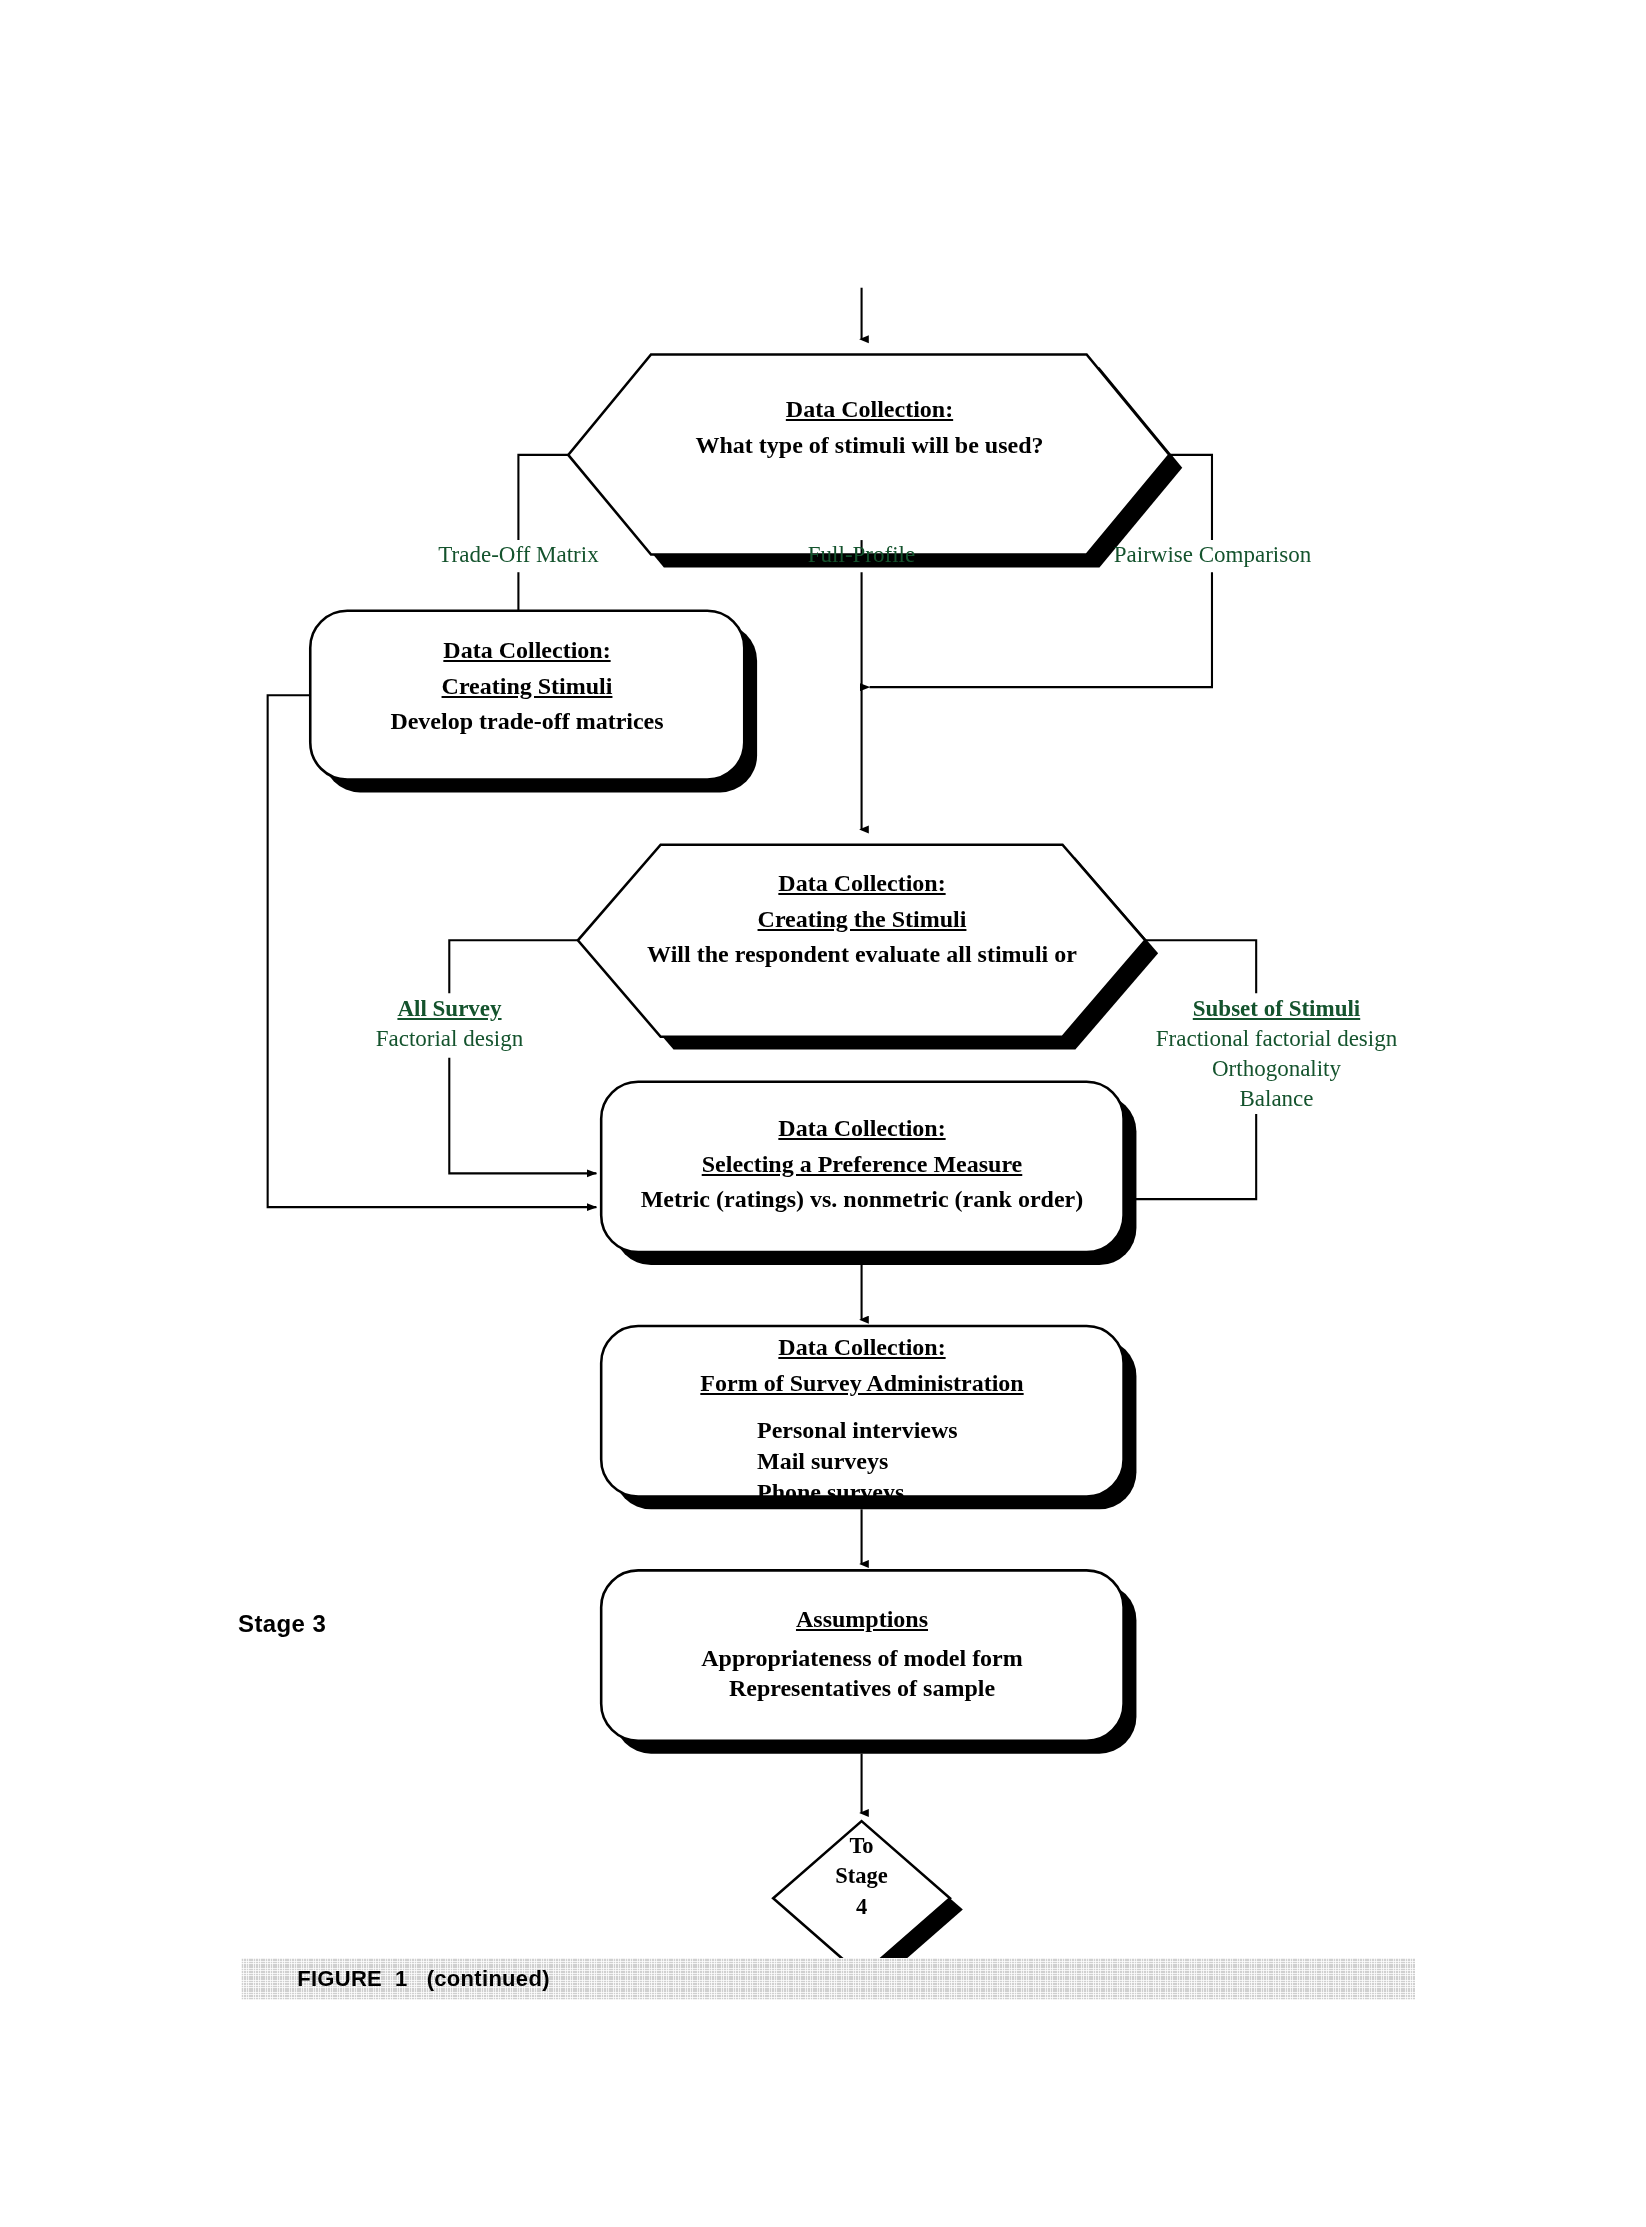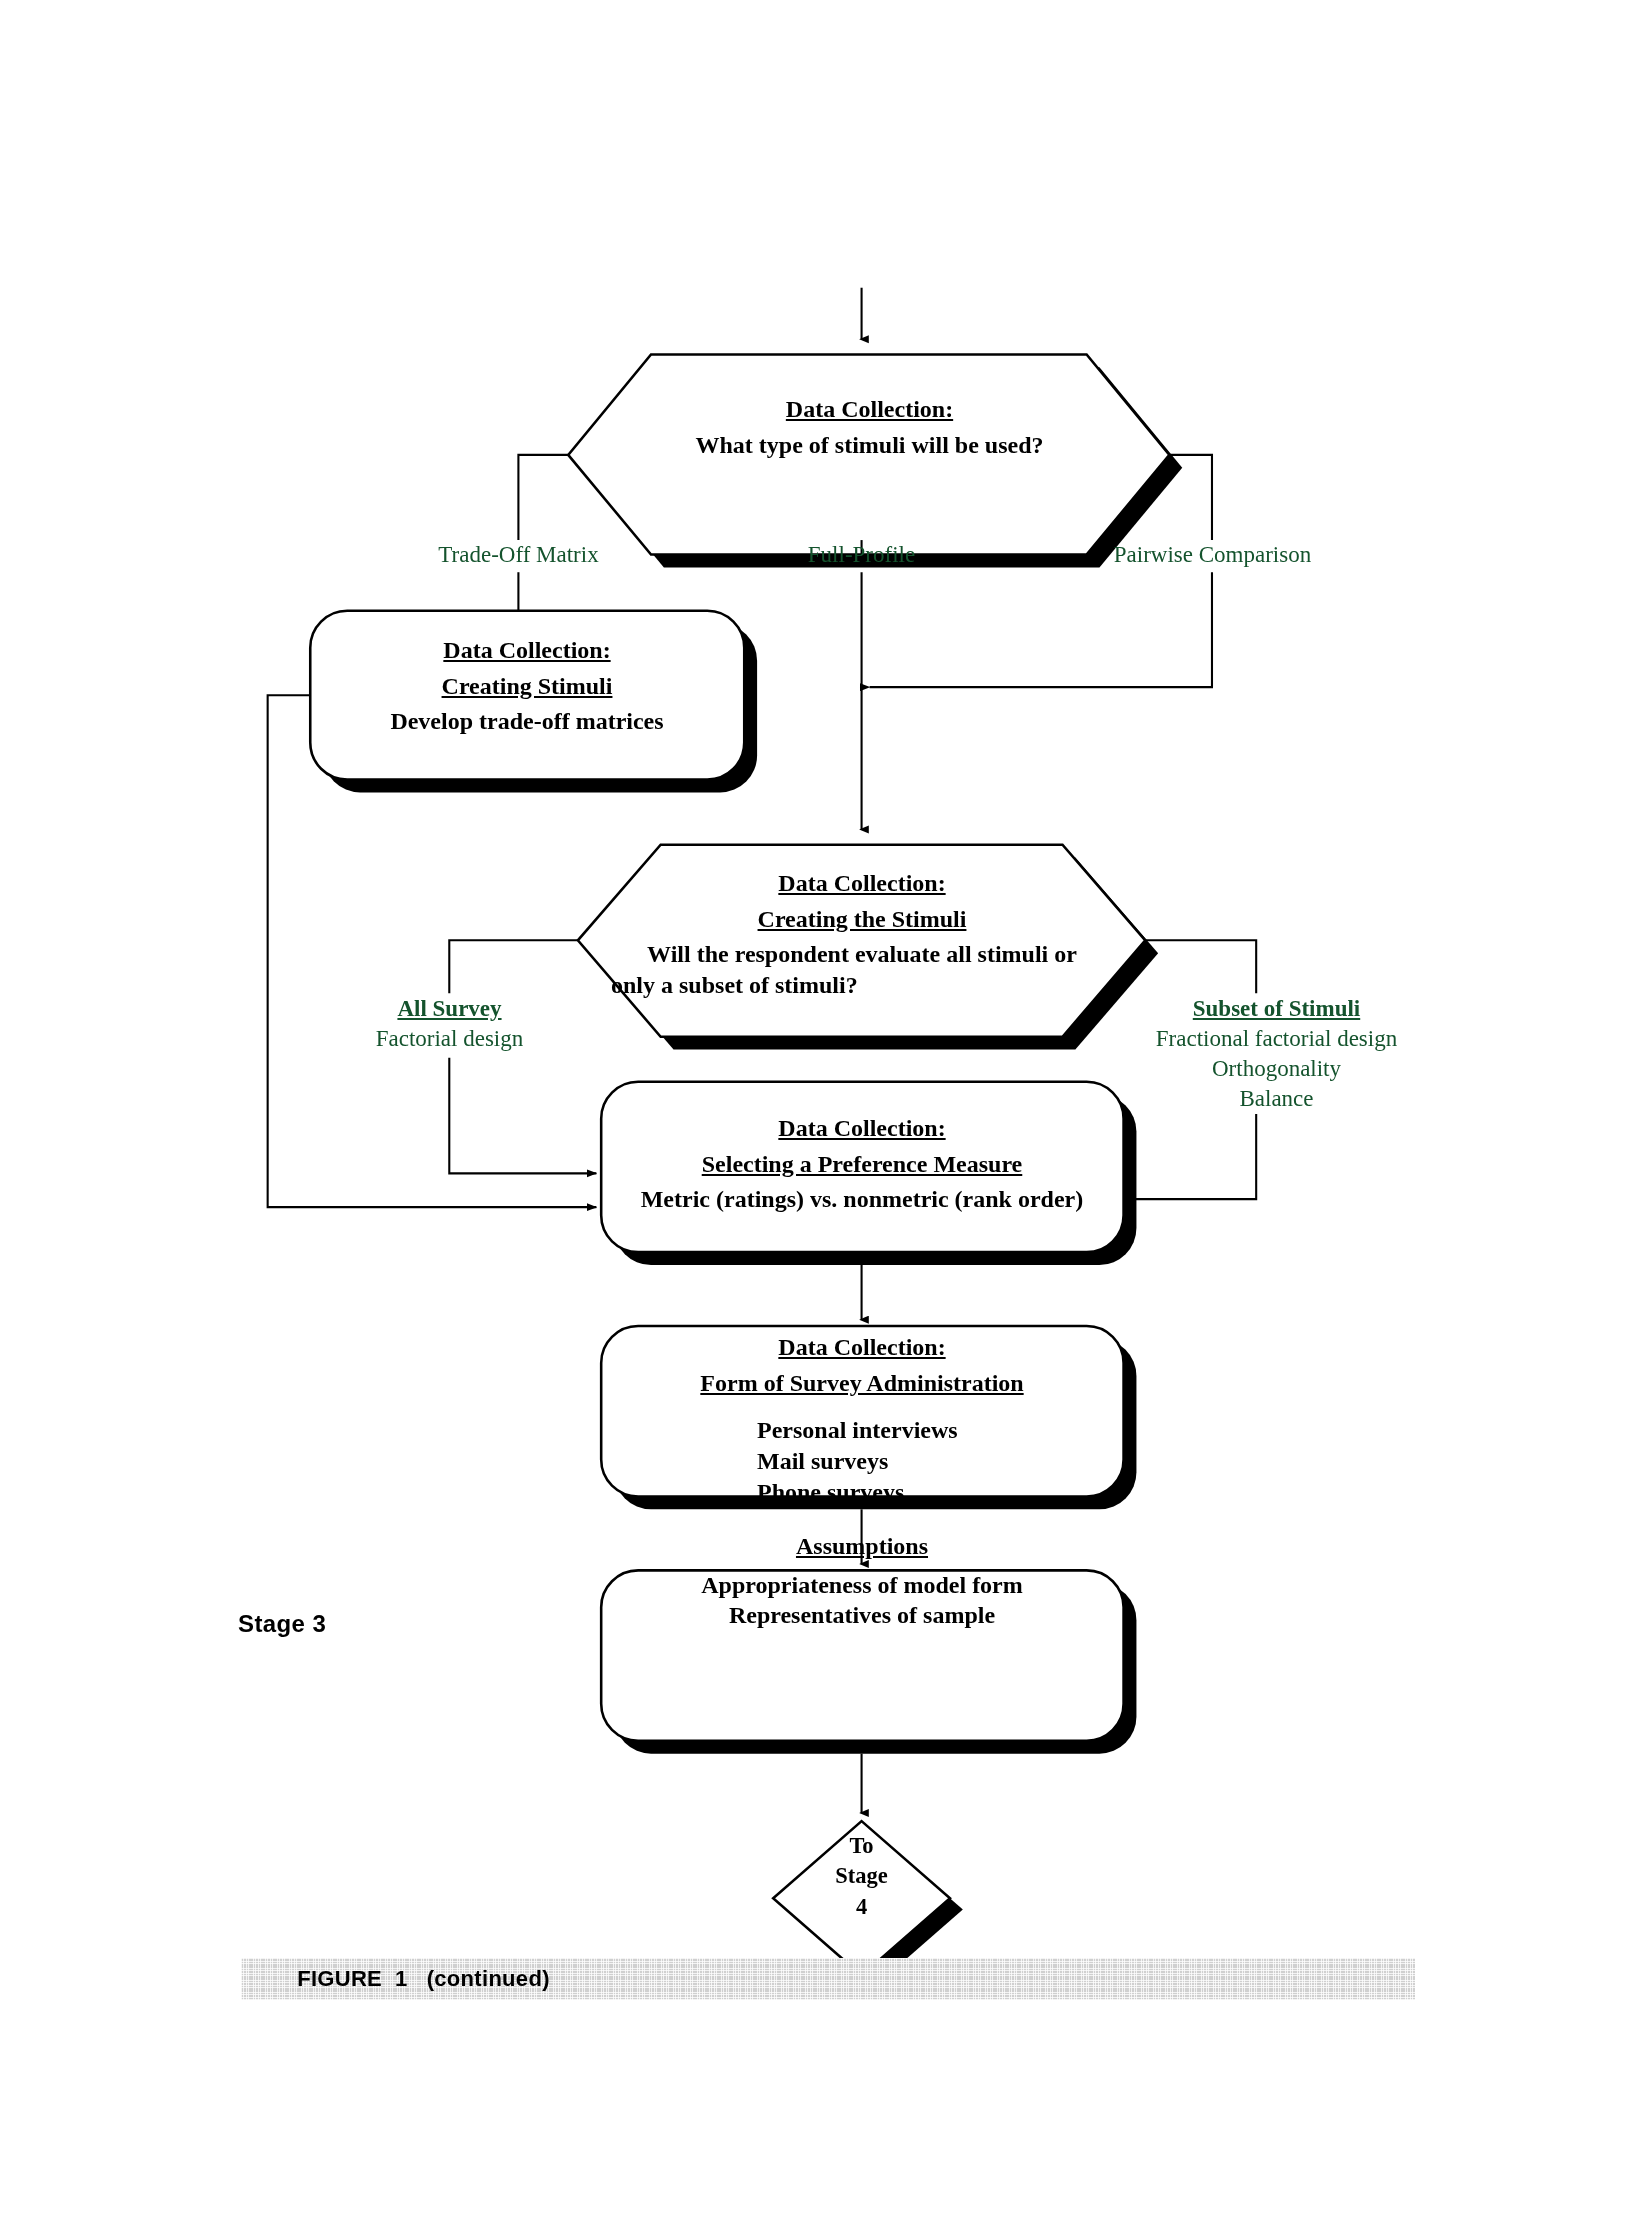--- a/index.html
+++ b/index.html
@@ -153,21 +153,20 @@
   <div class="node-text" style="left:318px; top:635px; width:418px; font-size:24px;">
     <span class="ttl">Data Collection:</span>
     <span class="ttl" style="margin-top:4.8px;">Creating Stimuli</span>
     <span class="body-line" style="margin-top:4.8px;">Develop trade-off matrices</span>
   </div>
 
   <div class="node-text" style="left:611px; top:868px; width:502px; font-size:24px;">
     <span class="ttl">Data Collection:</span>
     <span class="ttl" style="margin-top:4.8px;">Creating the Stimuli</span>
     <span class="body-line" style="margin-top:4.8px; text-align:center;">Will the respondent evaluate all stimuli or</span>
-    <span class="body-line" style="text-align:left;">only a subset of stimuli?</span>
   </div>
 
   <div class="branch-label" style="left:353px; top:994px; width:193px; font-size:23px;">
     <span class="hd">All Survey</span>
     <span class="sub">Factorial design</span>
   </div>
   <div class="branch-label" style="left:1144px; top:994px; width:265px; font-size:23px;">
     <span class="hd">Subset of Stimuli</span>
     <span class="sub">Fractional factorial design</span>
     <span class="sub">Orthogonality</span>
@@ -181,21 +180,21 @@
   </div>
 
   <div class="node-text" style="left:609px; top:1332px; width:506px; font-size:24px;">
     <span class="ttl">Data Collection:</span>
     <span class="ttl" style="margin-top:4.8px;">Form of Survey Administration</span>
     <span class="body-line" style="margin-top:17px; display:block; text-align:left; padding-left:148px;">Personal interviews</span>
     <span class="body-line" style="display:block; text-align:left; padding-left:148px;">Mail surveys</span>
     <span class="body-line" style="display:block; text-align:left; padding-left:148px;">Phone surveys</span>
   </div>
 
-  <div class="node-text" style="left:609px; top:1531px; width:506px; font-size:24px;">
+  <div class="node-text" style="left:609px; top:1604px; width:506px; font-size:24px;">
     <span class="ttl">Assumptions</span>
     <span class="body-line" style="margin-top:8px;">Appropriateness of model form</span>
     <span class="body-line">Representatives of sample</span>
   </div>
 
   <div class="node-text" style="left:797px; top:1831px; width:129px; font-size:22.5px; line-height:1.35;">
     <span class="body-line">To</span>
     <span class="body-line">Stage</span>
     <span class="body-line">4</span>
   </div>

